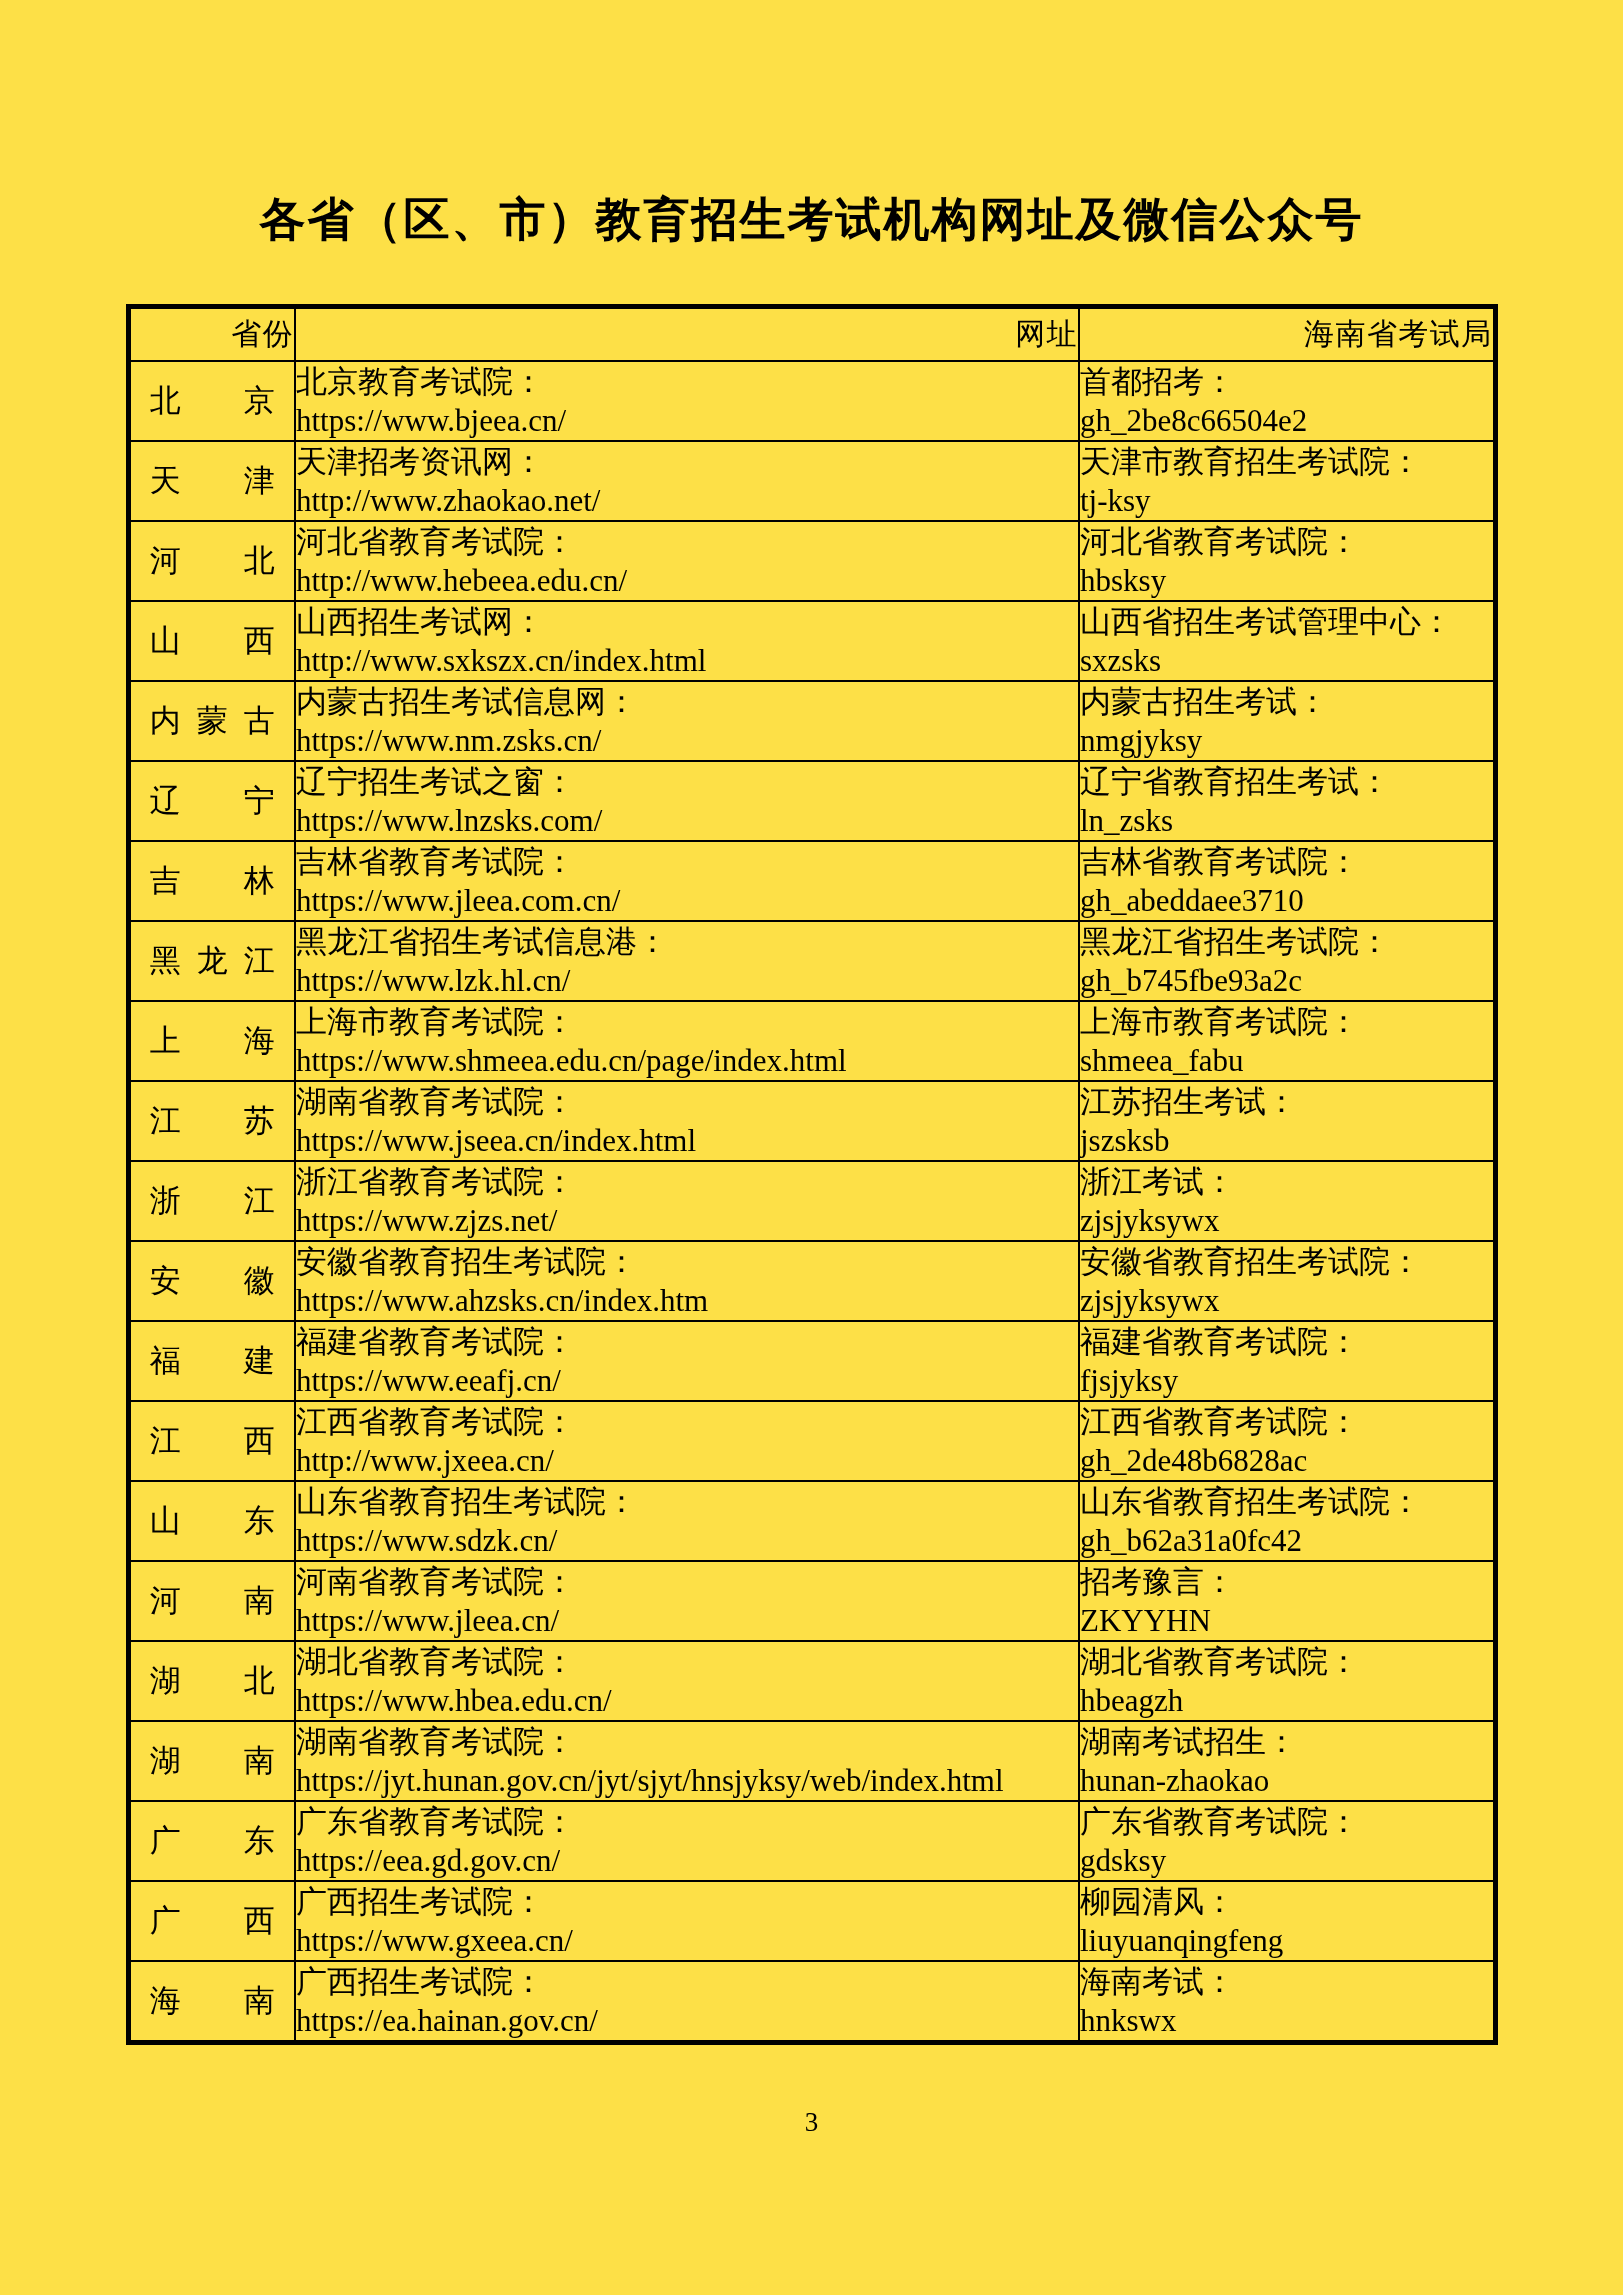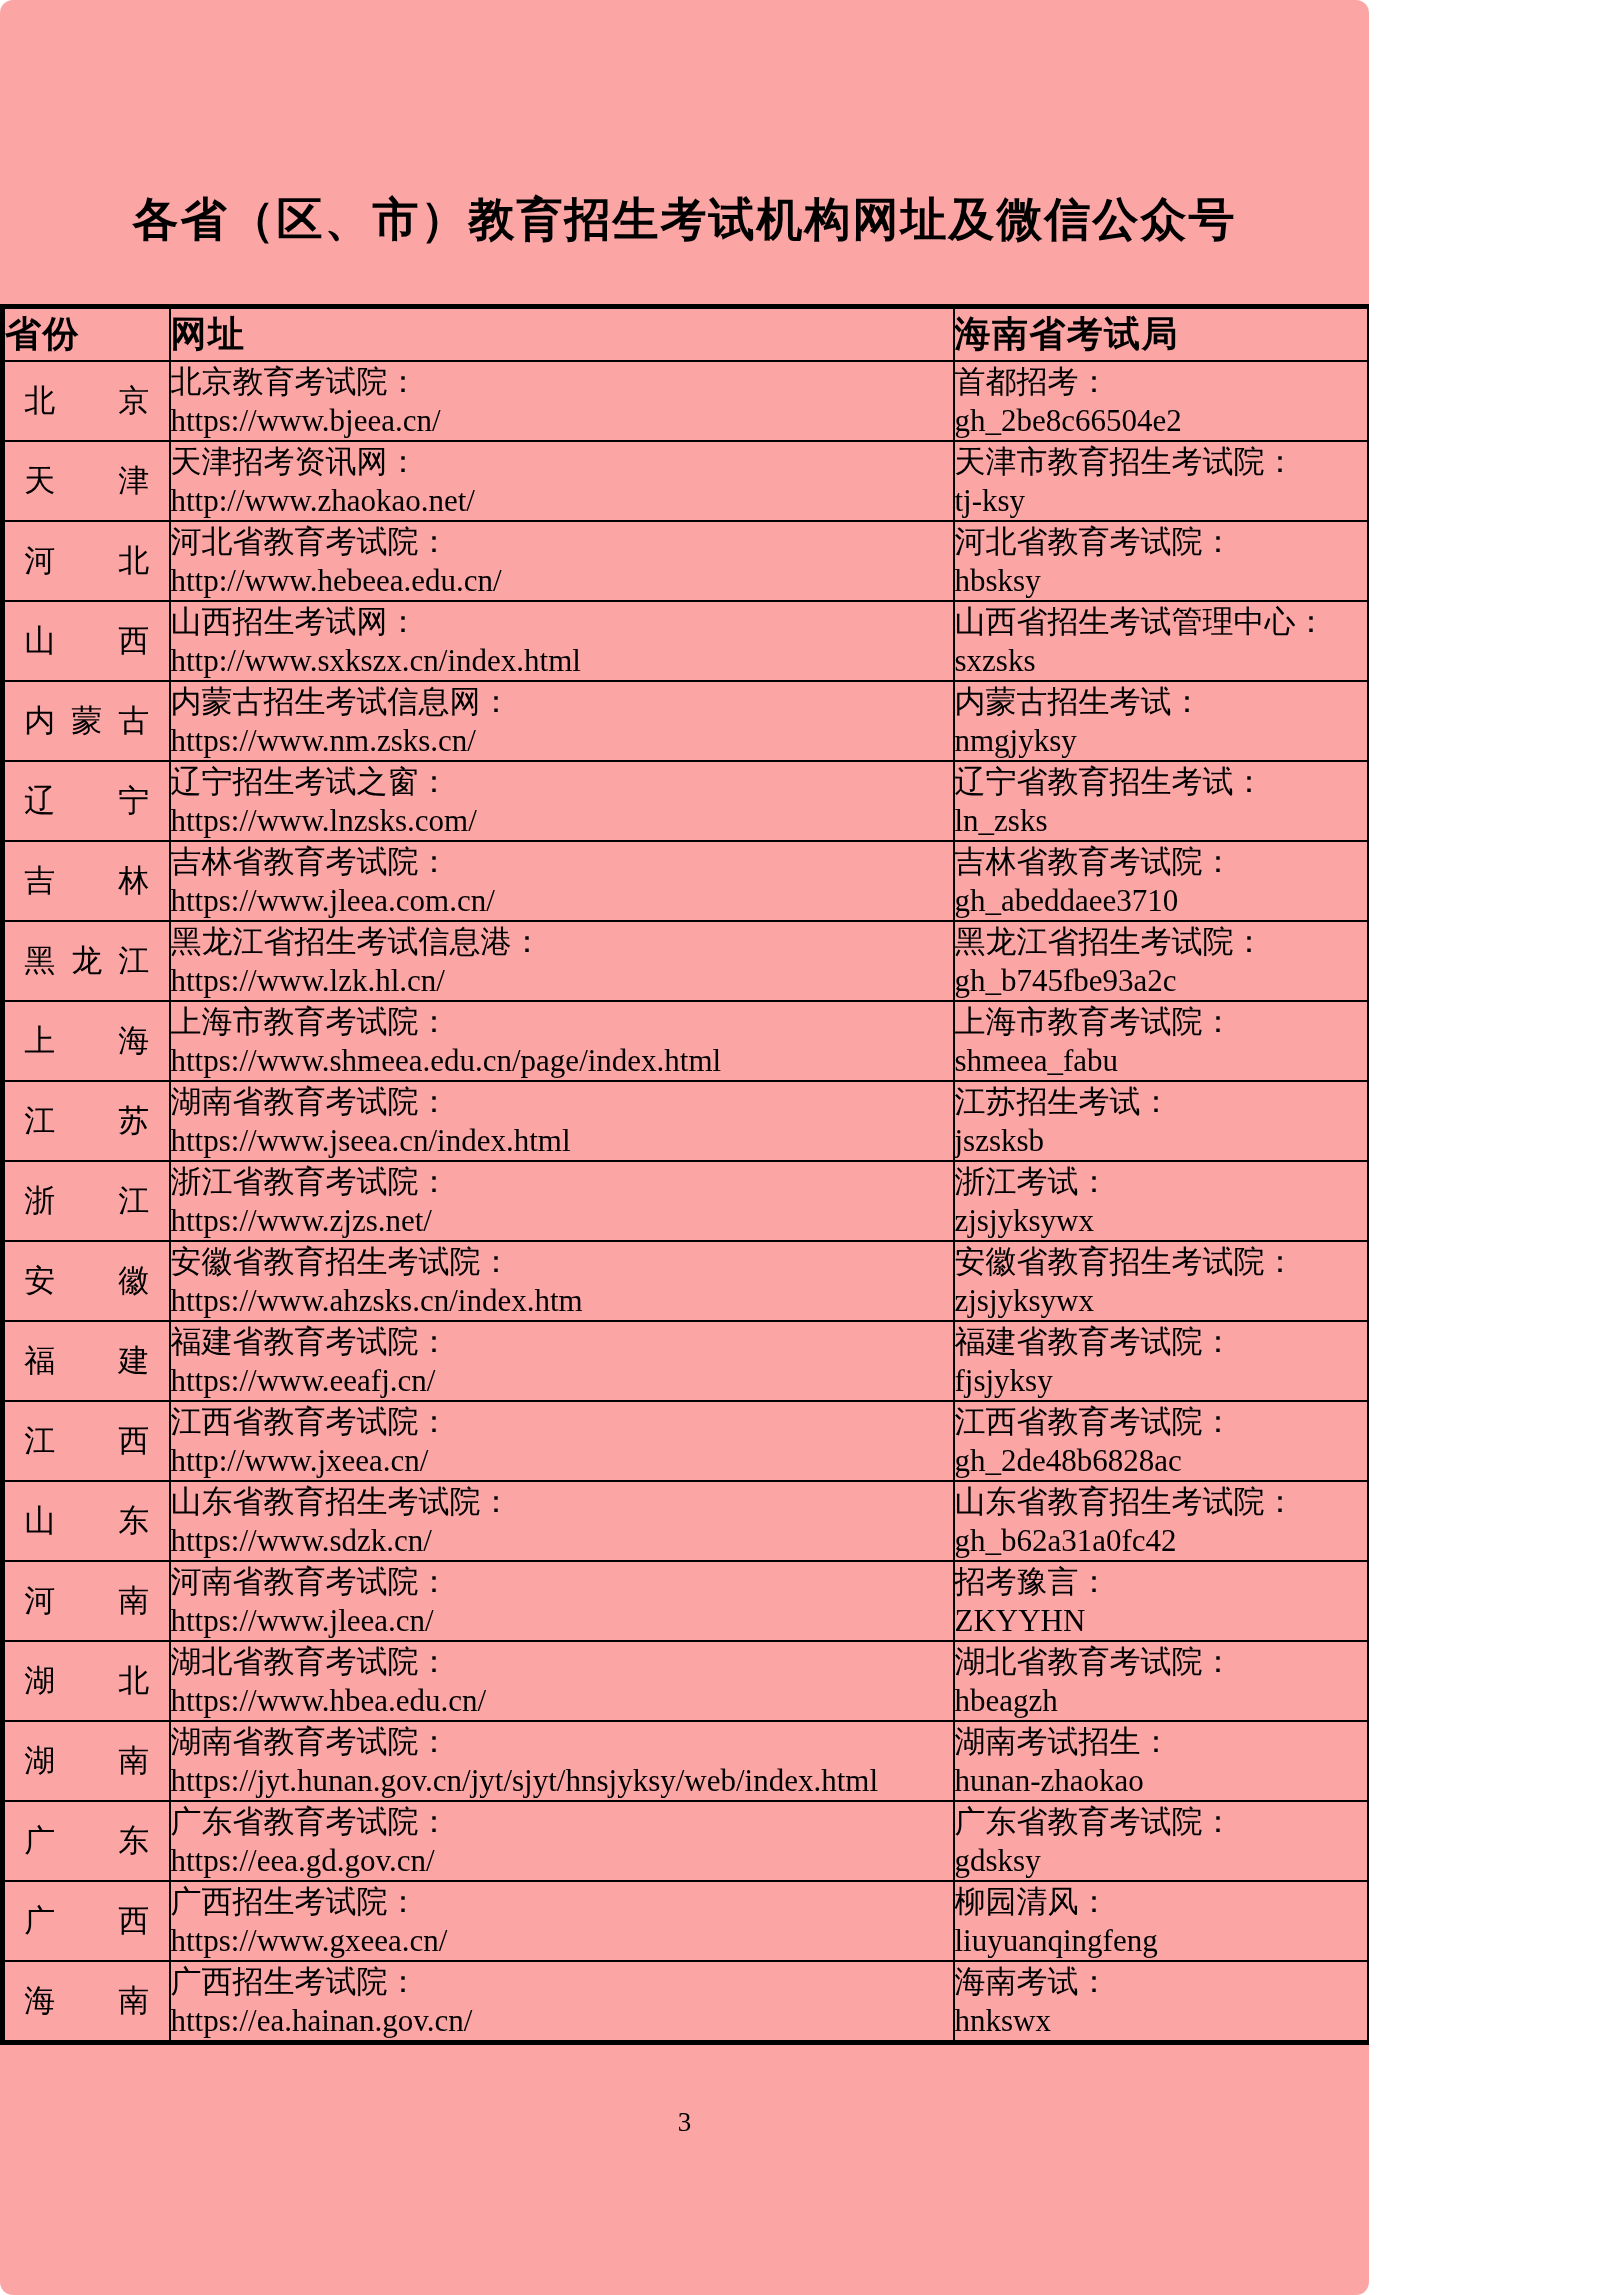--- a/index.html
+++ b/index.html
@@ -1,25 +1,24 @@
 <!DOCTYPE html>
 <html style="font-size:11px"><head>
 <meta charset="utf-8">
 <style>
   * { box-sizing: border-box; }
   html, body { margin: 0; padding: 0; background: #ffffff; }
   .page {
     position: relative;
-    width: 1369px;
+    width: 1623px;
     height: 2295px;
-    background: #fca5a5;
+    background: #fde047;
     color: #000000;
     font-family: "Liberation Serif", "DejaVu Serif", serif;
     overflow: hidden;
-    border-radius: 13px;
   }
   .title {
     margin: 0;
     padding-top: 191px;
     text-align: center;
     font-size: 46px;
     line-height: 1.25;
     font-weight: bold;
     letter-spacing: 2px;
     font-family: "Liberation Serif", "DejaVu Serif", serif;
@@ -31,23 +30,23 @@
     border-collapse: collapse;
     border: 5.5px solid #000000;
   }
   .info-table th, .info-table td {
     border: 2.7px solid #000000;
     padding: 0;
     overflow: hidden;
   }
   .info-table th {
     height: 55px;
-    font-size: 36px;
-    font-weight: bold;
-    text-align: left;
+    font-size: 30px;
+    font-weight: normal;
+    text-align: right;
     vertical-align: middle;
     font-family: "Liberation Sans", "DejaVu Sans", sans-serif;
     letter-spacing: 1.4px;
   }
   .info-table td { height: 80px; vertical-align: middle; font-size: 31px; }
   .cell-province { text-align: center; }
   .province-name {
     display: inline-flex;
     width: 125px;
     justify-content: space-between;

